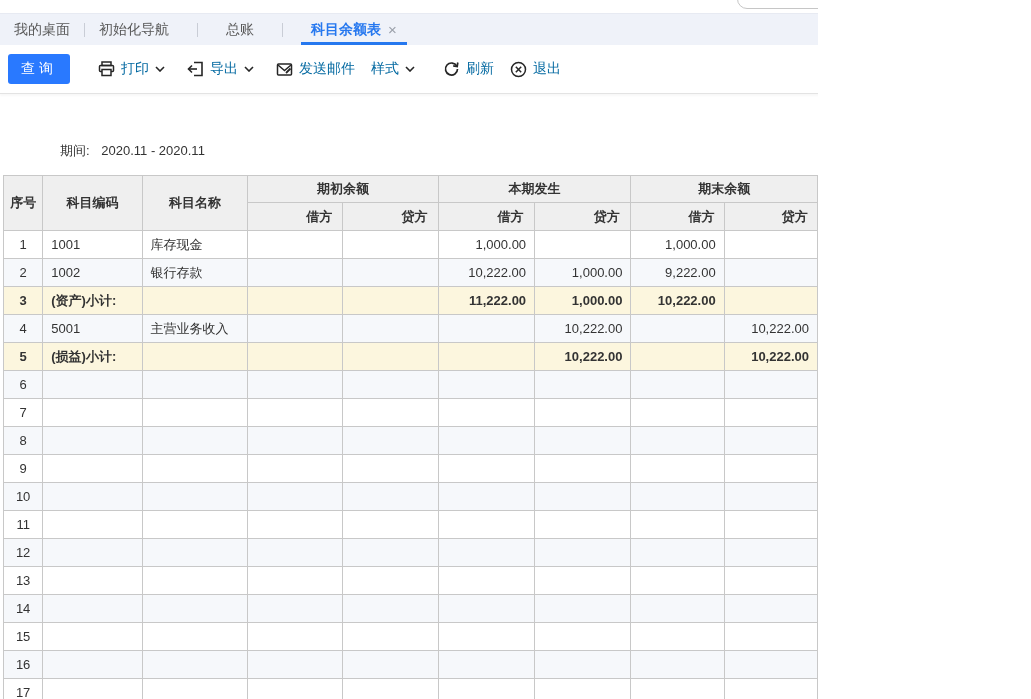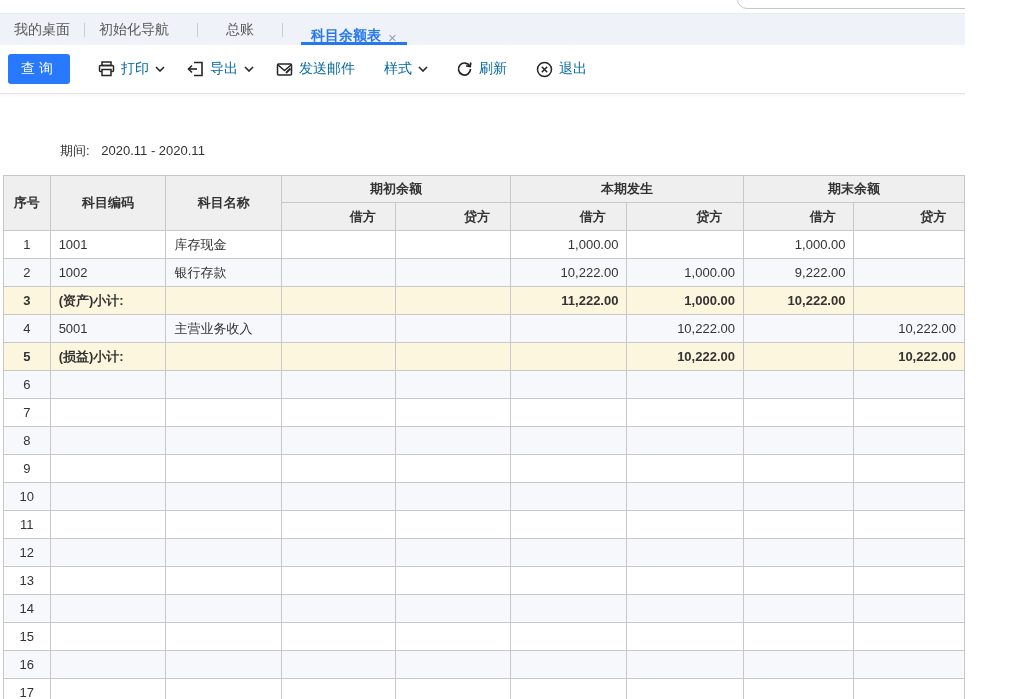--- a/index.html
+++ b/index.html
@@ -1,45 +1,45 @@
 <!DOCTYPE html>
 <html><head>
 <meta charset="utf-8">
 <style>
   * { margin:0; padding:0; box-sizing:border-box; }
   html,body { background:#fff; }
   body { font-family:"Liberation Sans","DejaVu Sans",sans-serif; }
-  #page { position:relative; width:965px; height:699px; overflow:hidden; background:#fff;text-decoration:underline; }
+  #page { position:relative; width:818px; height:699px; overflow:hidden; background:#fff;text-decoration:underline; }
 
   
   .chrome-fragment { position:absolute; left:737px; top:-14px; width:288px; height:23px;
     border:1px solid #c6c6c6; border-radius:10px; background:#fff; }
 
   
   .tab-bar { position:absolute; left:0; top:13px; width:1031px; height:32px;
     background:#eff2f9; border-top:1px solid #e7eaf2; display:flex; align-items:stretch; padding-left:0; }
   .tab { position:relative; display:flex; align-items:center; gap:7px; padding:0 14px;
     font-size:14px; color:#595959; cursor:pointer; white-space:nowrap; }
-  .tab.active { color:#2678ef; font-weight:bold;align-items:flex-end; }
+  .tab.active { color:#2678ef; font-weight:bold; }
   .tab.active .underline { position:absolute; left:4px; right:4px; bottom:0; height:3px; background:#2678ef; }
   .tab-sep { width:1px; height:14px; background:#c9cdd6; align-self:center; }
   .tab-sep.wide { margin:0 14px; }
   .tab-close { font-weight:normal; color:#9aa0aa; font-size:15px; line-height:1; cursor:pointer; }
 
   
   .toolbar { position:absolute; left:0; top:45px; width:1031px; height:49px; background:#fff;
     display:flex; align-items:center; padding-left:8px;
     border-bottom:1px solid #e3e3e3; box-shadow:0 2px 2px rgba(0,0,0,0.03); }
   .btn-primary { width:62px; height:30px; background:#2979ff; color:#fff; font-size:14px;
     border:none; border-radius:3px; cursor:pointer; letter-spacing:4px; padding-left:0;
     font-family:inherit; }
   .tool-item { display:flex; align-items:center; gap:6px; font-size:14px; color:#0369a1;
     cursor:pointer; white-space:nowrap; }
   .tool-item svg { display:block; }
-  .mr-lg { margin-left:28px; } .mr-md { margin-left:22px; } .mr-sm { margin-left:29px; }
+  .mr-lg { margin-left:28px; } .mr-md { margin-left:22px; } .mr-sm { margin-left:16px; }
 
   
   .report-title { position:absolute; top:111px; left:636px; font-size:19px; font-weight:bold; color:#111; }
   .period-line { position:absolute; top:142px; left:60px; font-size:13px; color:#333; }
   .period-line .val { margin-left:8px; }
 
   
   table.report { position:absolute; left:3px; top:175px; border-collapse:collapse; table-layout:fixed; }
   table.report th, table.report td { border:1px solid #c8c8c8; font-size:13px; color:#333;
     overflow:hidden; white-space:nowrap; }

